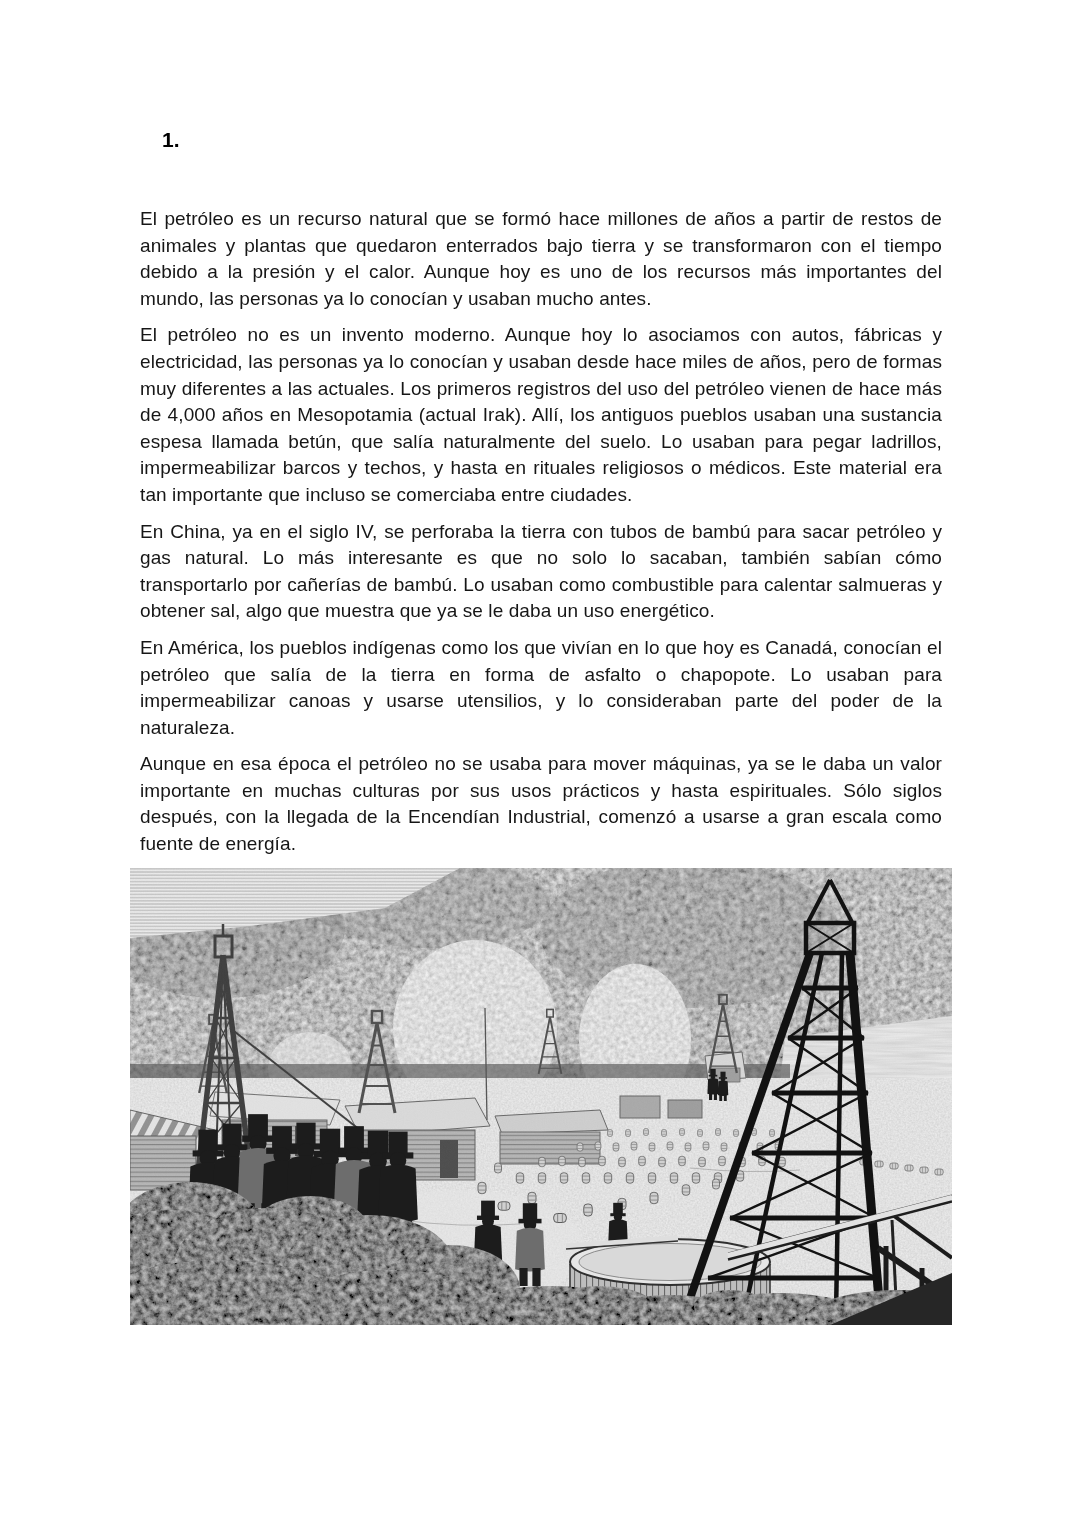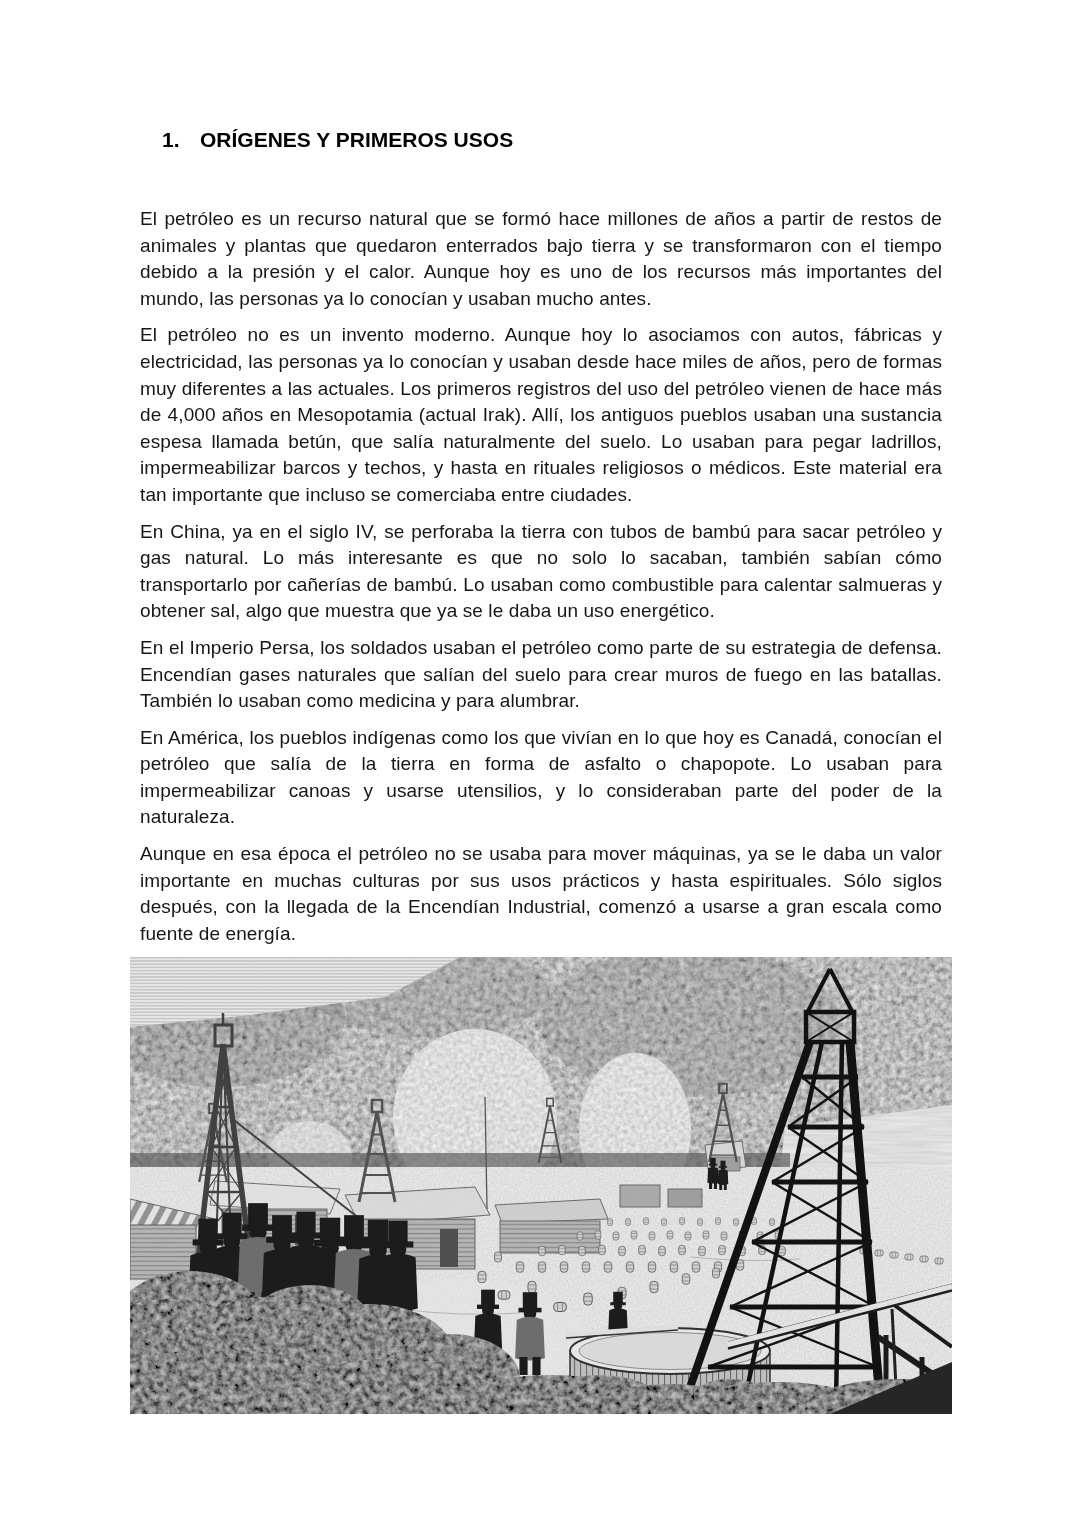--- a/index.html
+++ b/index.html
@@ -40,28 +40,26 @@
   figure.engraving svg{display:block;width:822px;height:457px;}
 </style>
 </head>
 <body>
 
 <div class="page">
   <div class="content">
 
     <h1 class="heading">
       <span class="num">1.</span>
-      <span>ORÍGENES Y PRIMEROS USOS</span>
     </h1>
 
     <div class="bodytext">
       <p>El petróleo es un recurso natural que se formó hace millones de años a partir de restos de animales y plantas que quedaron enterrados bajo tierra y se transformaron con el tiempo debido a la presión y el calor. Aunque hoy es uno de los recursos más importantes del mundo, las personas ya lo conocían y usaban mucho antes.</p>
       <p>El petróleo no es un invento moderno. Aunque hoy lo asociamos con autos, fábricas y electricidad, las personas ya lo conocían y usaban desde hace miles de años, pero de formas muy diferentes a las actuales. Los primeros registros del uso del petróleo vienen de hace más de 4,000 años en Mesopotamia (actual Irak). Allí, los antiguos pueblos usaban una sustancia espesa llamada betún, que salía naturalmente del suelo. Lo usaban para pegar ladrillos, impermeabilizar barcos y techos, y hasta en rituales religiosos o médicos. Este material era tan importante que incluso se comerciaba entre ciudades.</p>
       <p>En China, ya en el siglo IV, se perforaba la tierra con tubos de bambú para sacar petróleo y gas natural. Lo más interesante es que no solo lo sacaban, también sabían cómo transportarlo por cañerías de bambú. Lo usaban como combustible para calentar salmueras y obtener sal, algo que muestra que ya se le daba un uso energético.</p>
-      <p>En el Imperio Persa, los soldados usaban el petróleo como parte de su estrategia de defensa. Encendían gases naturales que salían del suelo para crear muros de fuego en las batallas. También lo usaban como medicina y para alumbrar.</p>
       <p>En América, los pueblos indígenas como los que vivían en lo que hoy es Canadá, conocían el petróleo que salía de la tierra en forma de asfalto o chapopote. Lo usaban para impermeabilizar canoas y usarse utensilios, y lo consideraban parte del poder de la naturaleza.</p>
       <p>Aunque en esa época el petróleo no se usaba para mover máquinas, ya se le daba un valor importante en muchas culturas por sus usos prácticos y hasta espirituales. Sólo siglos después, con la llegada de la Encendían Industrial, comenzó a usarse a gran escala como fuente de energía.</p>
     </div>
 
     <figure class="engraving" role="img" aria-label="Grabado en blanco y negro del siglo XIX de un antiguo campo petrolero: torres de perforación de madera, cabañas, filas de barriles de petróleo, un gran tanque circular de madera y hombres con sombreros de copa en primer plano, con una colina boscosa al fondo.">
       <svg viewBox="0 0 822 457" xmlns="http://www.w3.org/2000/svg" xmlns:xlink="http://www.w3.org/1999/xlink">
         <defs>
           <filter id="fTree" x="0" y="0" width="100%" height="100%">
             <feTurbulence type="fractalNoise" baseFrequency="0.18" numOctaves="4" seed="11" stitchTiles="stitch"></feTurbulence>
             <feColorMatrix type="saturate" values="0"></feColorMatrix>

